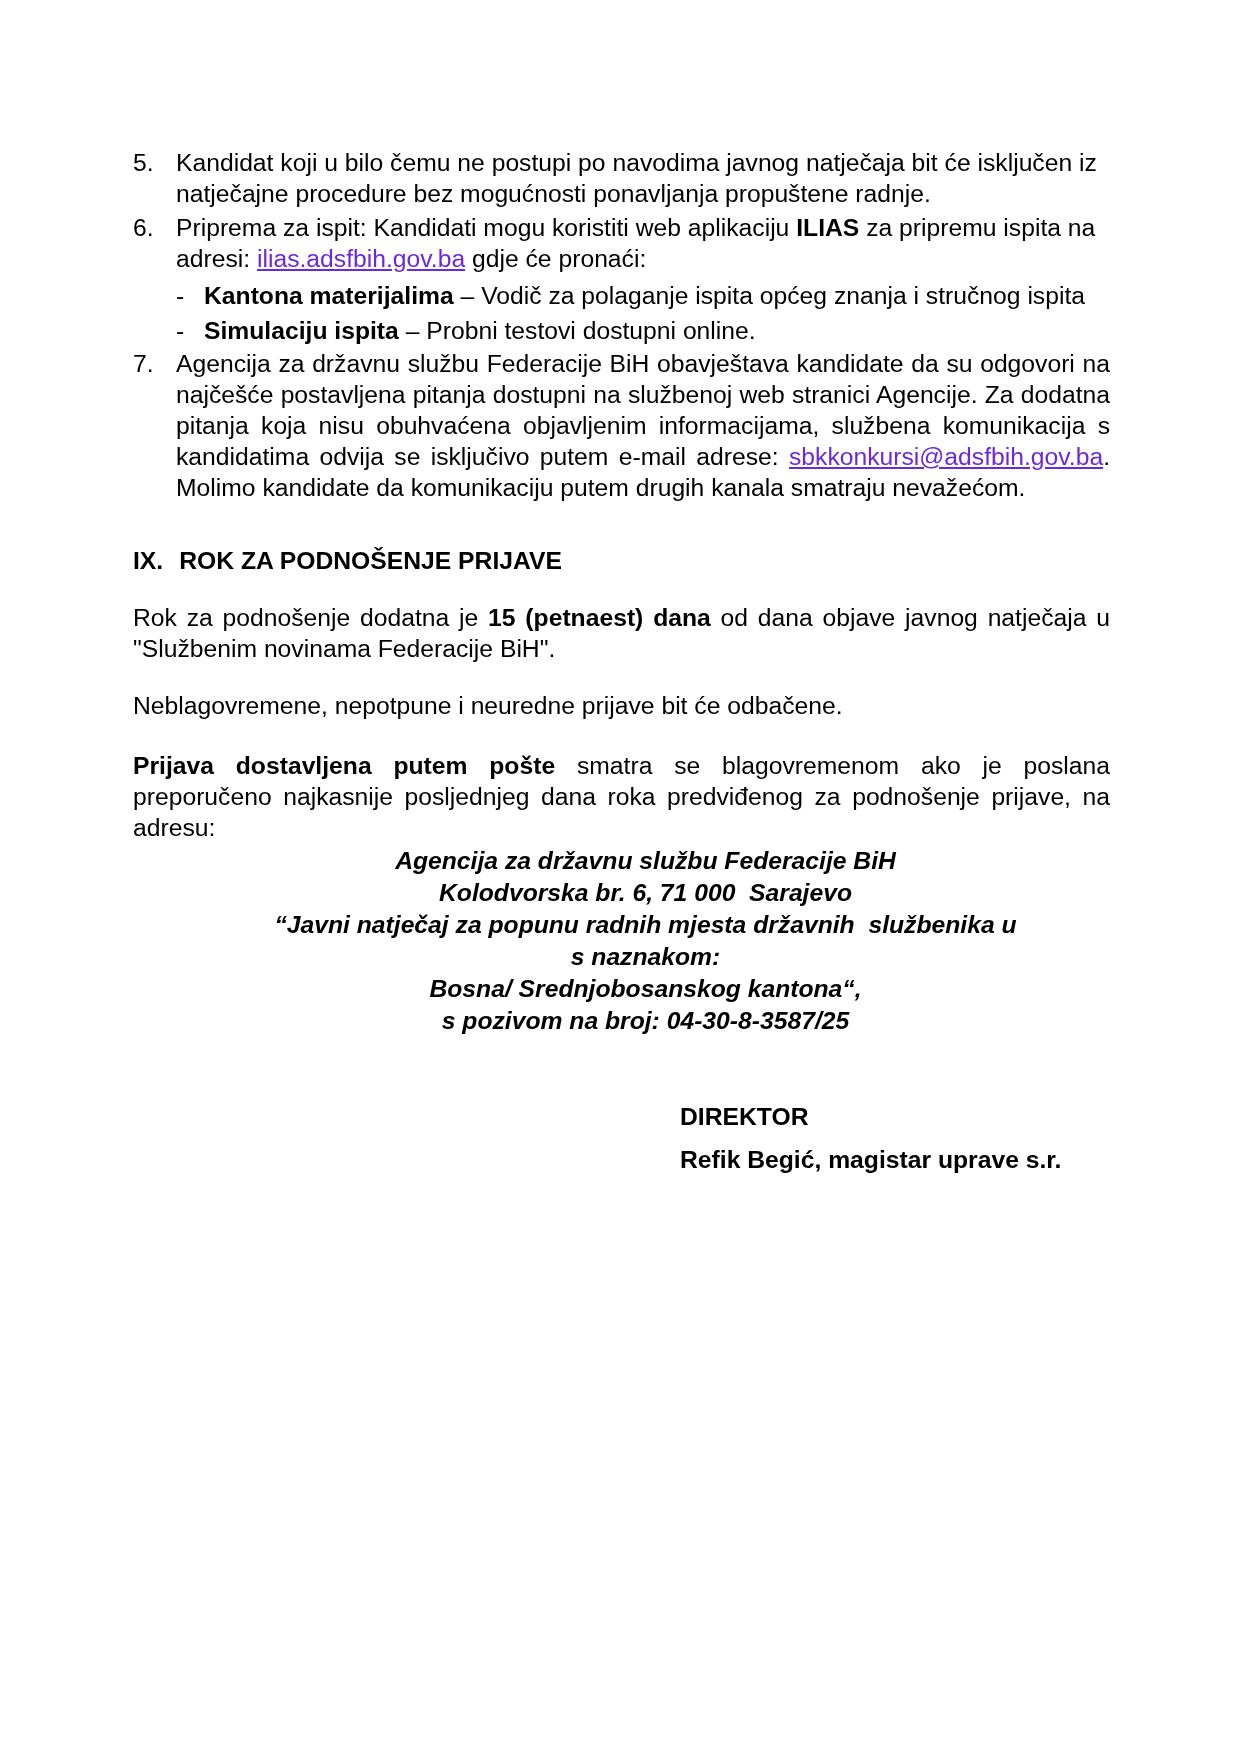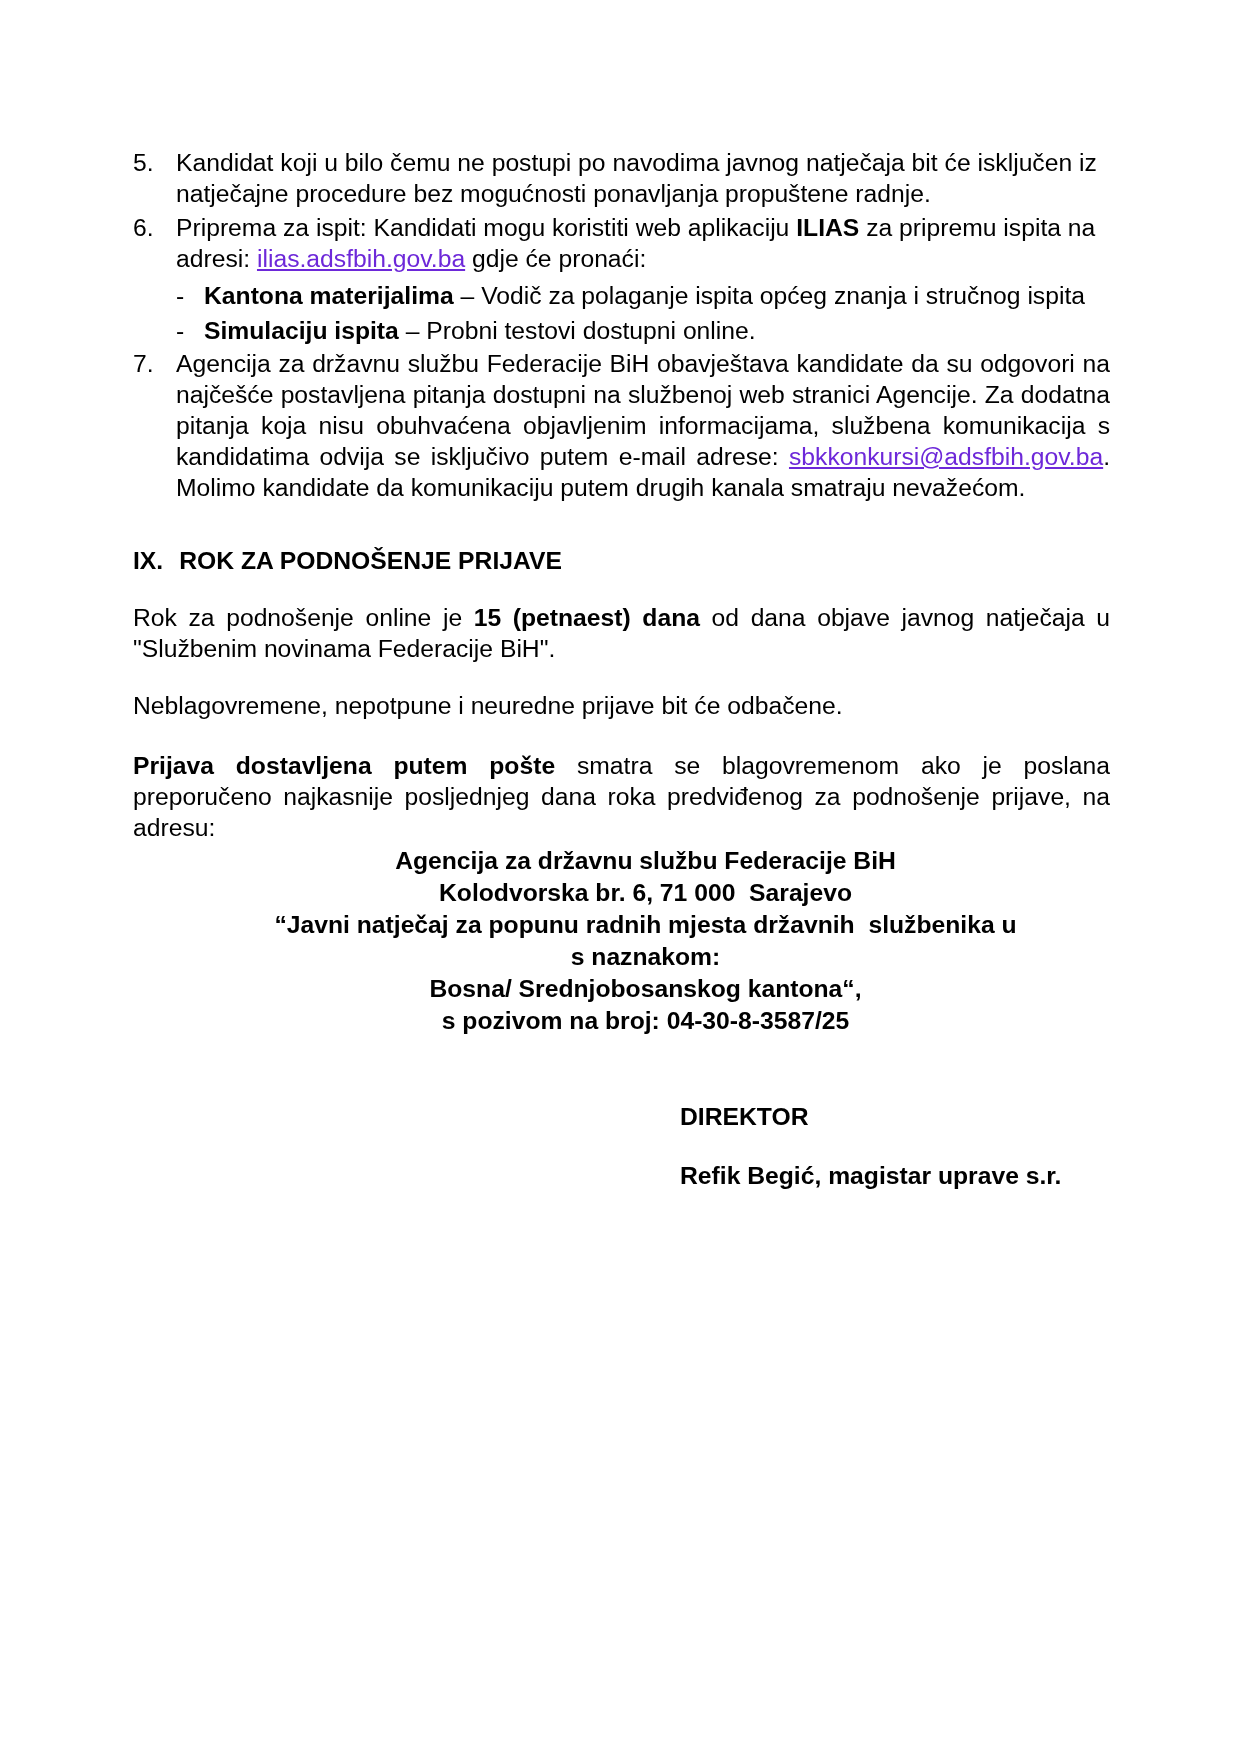--- a/index.html
+++ b/index.html
@@ -39,24 +39,24 @@
   .p-neb { margin-top: 26px; }
   .p-online { margin-top: 24px; text-align: justify; }
   .p-posta { margin-top: 29px; text-align: justify; }
   .address {
     margin-top: 2px;
     padding-left: 48px;
     text-align: center;
     font-weight: bold;
     line-height: 32px;
   }
-  .address .line { white-space: pre-wrap; }
+  .address .line { white-space: pre-wrap; font-style: italic; }
   .sig { margin-left: 547px; width: 400px; text-align: left; font-weight: bold; }
   .sig-title { margin-top: 64px; }
-  .sig-name { margin-top: 28px; }
+  .sig-name { margin-top: 12px; }
 </style>
 </head>
 <body>
 
 <div class="page">
   <div class="content">
 
     <div class="num-item">
       <span class="num">5.</span>
       <span>Kandidat koji u bilo čemu ne postupi po navodima javnog natječaja bit će isključen iz natječajne procedure bez mogućnosti ponavljanja propuštene radnje.</span>
@@ -81,21 +81,21 @@
     <div class="num-item justify">
       <span class="num">7.</span>
       <span><span>Agencija za državnu službu Federacije BiH obavještava kandidate da su odgovori na najčešće postavljena pitanja dostupni na službenoj web stranici Agencije. Za dodatna pitanja koja nisu obuhvaćena objavljenim informacijama, službena komunikacija s kandidatima odvija se isključivo putem e-mail adrese: </span><a class="doclink">sbkkonkursi@adsfbih.gov.ba</a><span>. Molimo kandidate da komunikaciju putem drugih kanala smatraju nevažećom.</span></span>
     </div>
 
     <div class="heading">
       <span>IX.</span><span class="title">ROK ZA PODNOŠENJE PRIJAVE</span>
     </div>
 
     <div class="p-rok">
-      <span>Rok za podnošenje online je </span><span class="b">15 (petnaest) dana</span><span> od dana objave javnog natječaja u "Službenim novinama Federacije BiH".</span>
+      <span>Rok za podnošenje dodatna je </span><span class="b">15 (petnaest) dana</span><span> od dana objave javnog natječaja u "Službenim novinama Federacije BiH".</span>
     </div>
 
     <div class="p-neb">Neblagovremene, nepotpune i neuredne prijave bit će odbačene.</div>
 
 
     <div class="p-posta">
       <span class="b">Prijava dostavljena putem pošte</span><span> smatra se blagovremenom ako je poslana preporučeno najkasnije posljednjeg dana roka predviđenog za podnošenje prijave, na adresu:</span>
     </div>
 
     <div class="address">

